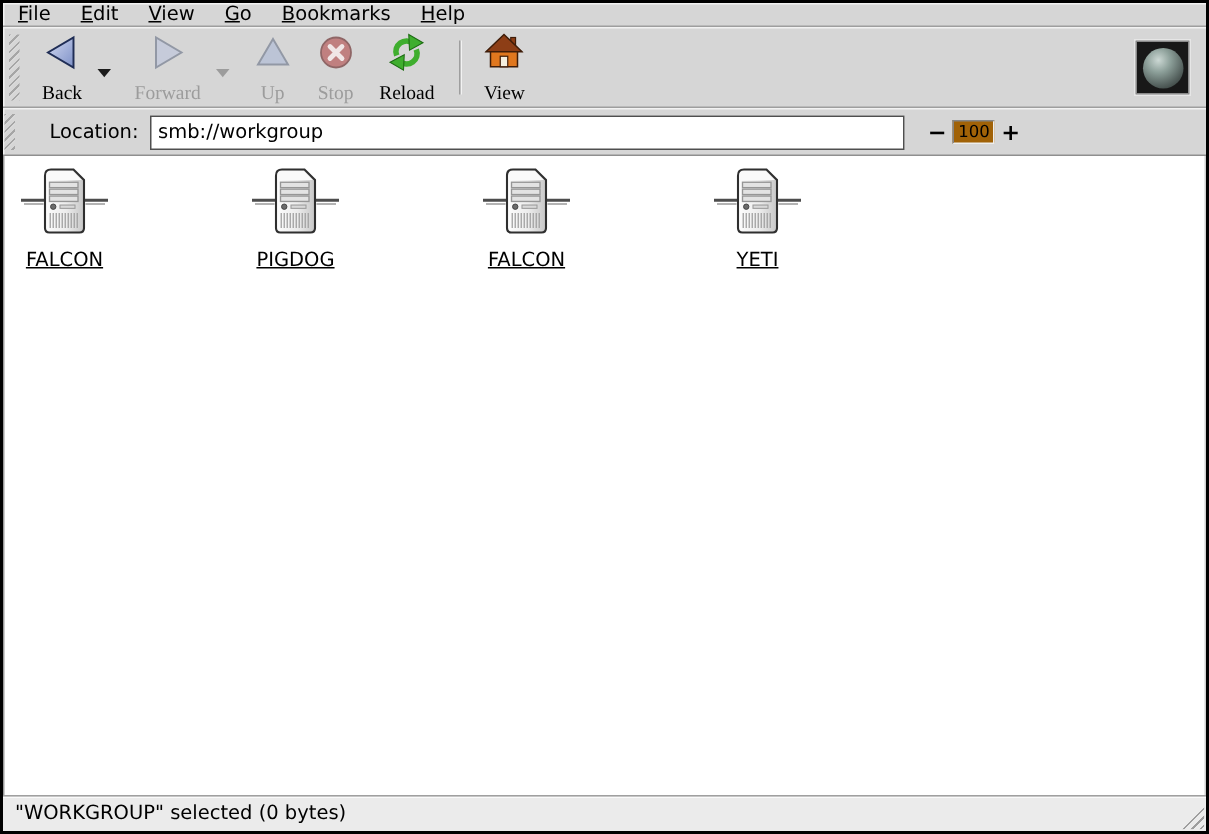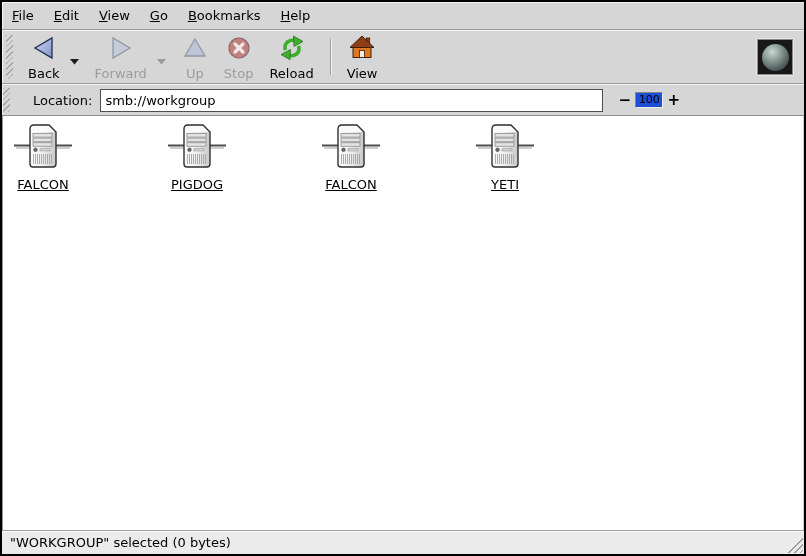--- a/index.html
+++ b/index.html
@@ -10,28 +10,28 @@
     width:806px; height:556px;
     background:#d6d6d6;
     border:2px solid #000;
     box-shadow: inset 1px 1px 0 #f2f2f2;
     display:flex; flex-direction:column;
     position:relative; overflow:hidden;
     font-size:13px; color:#000;
   }
 
   
-  .menubar { height:28px; border-bottom:1px solid #9e9e9e;
+  .menubar { height:16px; border-bottom:1px solid #9e9e9e;
     display:flex; align-items:stretch; }
   .menu-item { display:flex; align-items:center; padding:0 10px; cursor:default; }
   .mn { text-decoration:underline; }
 
   
   .toolbar { height:54px; border-top:1px solid #f2f2f2; border-bottom:1px solid #9e9e9e;
-    display:flex; align-items:center; padding-left:3px; }
+    display:flex; align-items:center; padding-left:3px;font-family:Liberation Serif, serif; }
   .grip { width:7px; height:44px; margin:0 7px 0 1px;
     background:repeating-linear-gradient(135deg,#a6a6a6 0 1px,#d9d9d9 1px 2px,#d6d6d6 2px 4px); }
   .tool-btn { display:flex; flex-direction:column; align-items:center;
     padding:3px 7px 2px; border:1px solid transparent; }
   .tool-label { margin-top:2px; line-height:15px; }
   .disabled .tool-label { color:#9c9c9c; }
   .chev-btn { width:17px; height:22px; display:flex; align-items:center; justify-content:center;
     margin:6px 4px 0 -2px; }
   .tb-sep { width:1px; height:36px; background:#9e9e9e; box-shadow:1px 0 0 #f2f2f2; margin:0 8px; }
   .throbber { margin-left:auto; margin-right:11px; width:36px; height:36px;
@@ -44,21 +44,21 @@
   .locbar { height:32px; border-top:1px solid #f2f2f2; border-bottom:1px solid #8f8f8f;
     display:flex; align-items:center; padding-right:6px; }
   .locbar .grip { height:24px; }
   .loc-label { margin:0 8px 0 16px; }
   .loc-input { width:503px; height:23px; border:1px solid #4f4f4f;
     background:#fff; font-family:"DejaVu Sans", sans-serif; font-size:13px;
     padding:0 4px; outline:none; }
   .zoom-btn { width:17px; text-align:center; font-weight:bold; font-size:15px;
     line-height:20px; cursor:default; }
   .zoom-out { margin-left:13px; }
-  .zoom-level { width:28px; height:16px; background:#1d4ed8; margin:0 2px;
+  .zoom-level { width:28px; height:16px; background:#a16207; margin:0 2px;
     border:1px solid; border-color:#868686 #eeeeee #eeeeee #868686;
     font-size:11px; text-align:center; line-height:14px; }
   .viewas { margin-left:11px; height:28px; background:#d9d9d9;
     border:1px solid #2f2f2f;
     box-shadow:inset 1px 1px 0 #fafafa, inset -1px -1px 0 #8f8f8f;
     display:flex; align-items:center; }
   .viewas-label { padding:0 10px; white-space:pre; }
   .viewas-sep { width:1px; height:26px; background:#8f8f8f; box-shadow:1px 0 0 #fafafa; }
   .viewas-ind { width:21px; display:flex; align-items:center; justify-content:center; }
 

